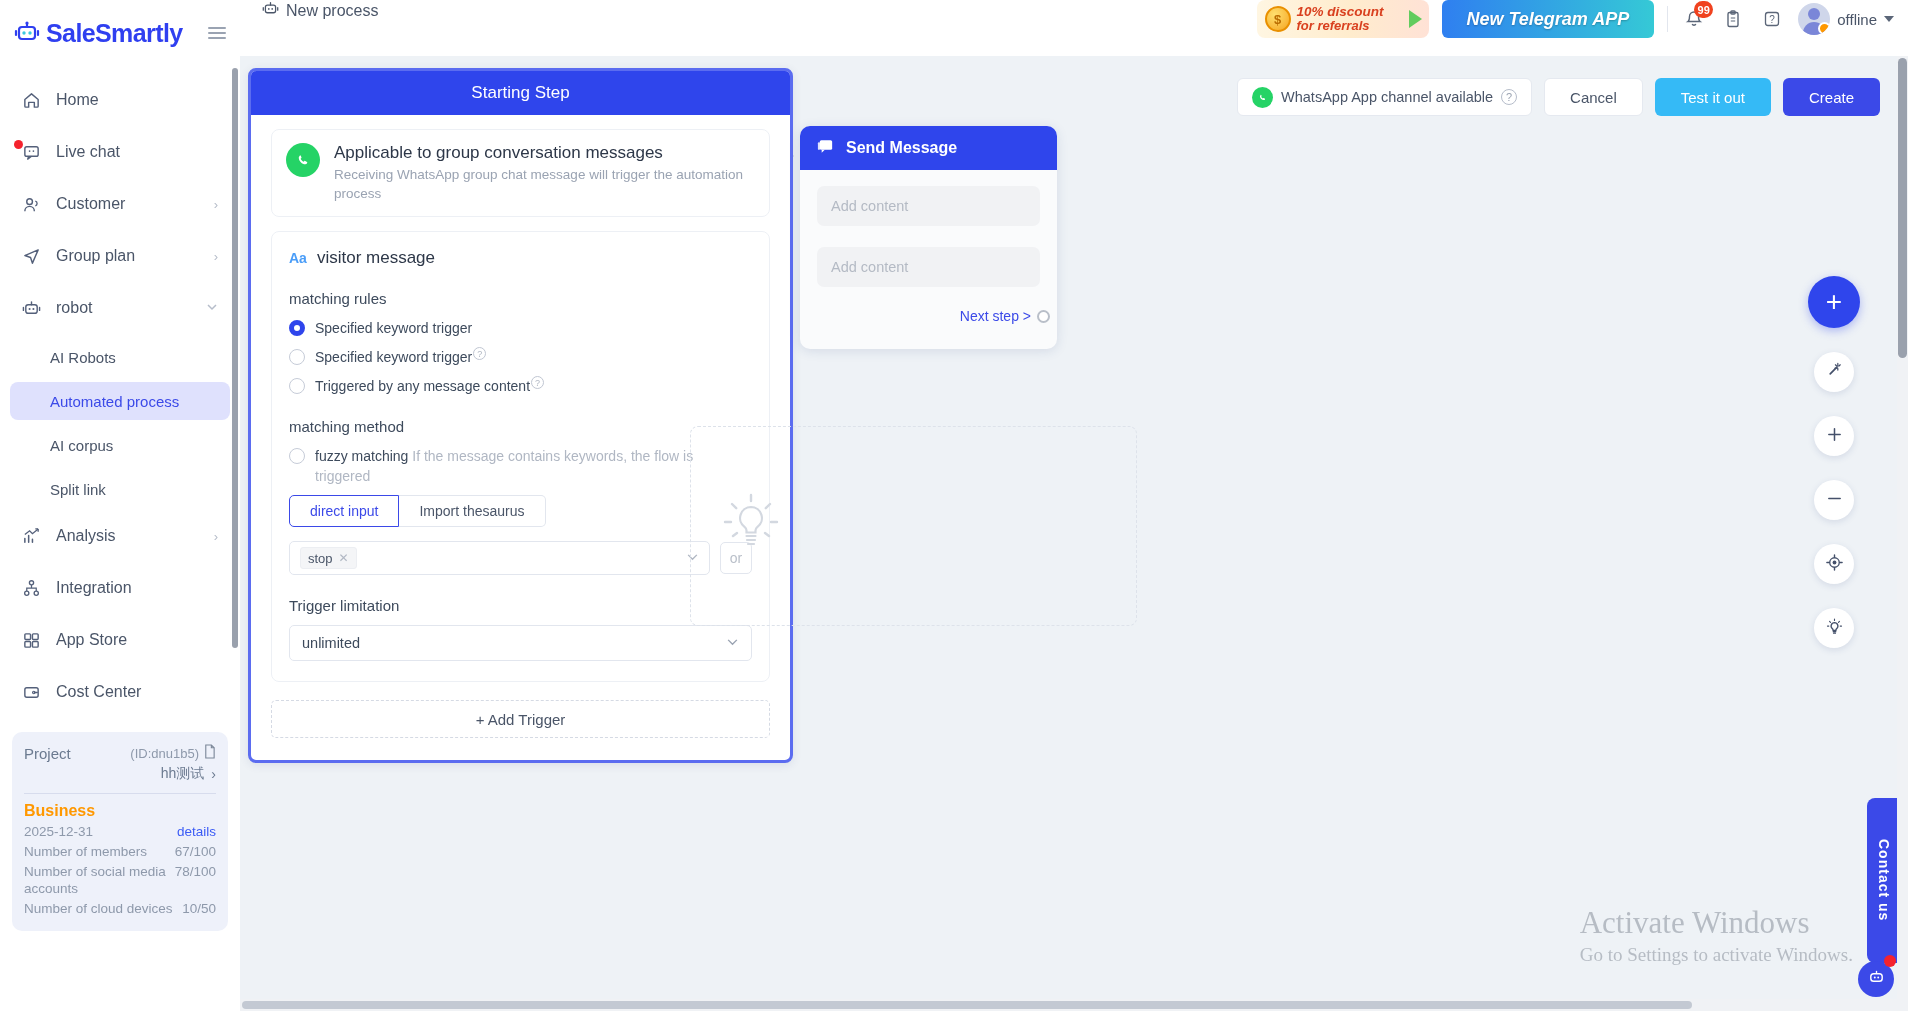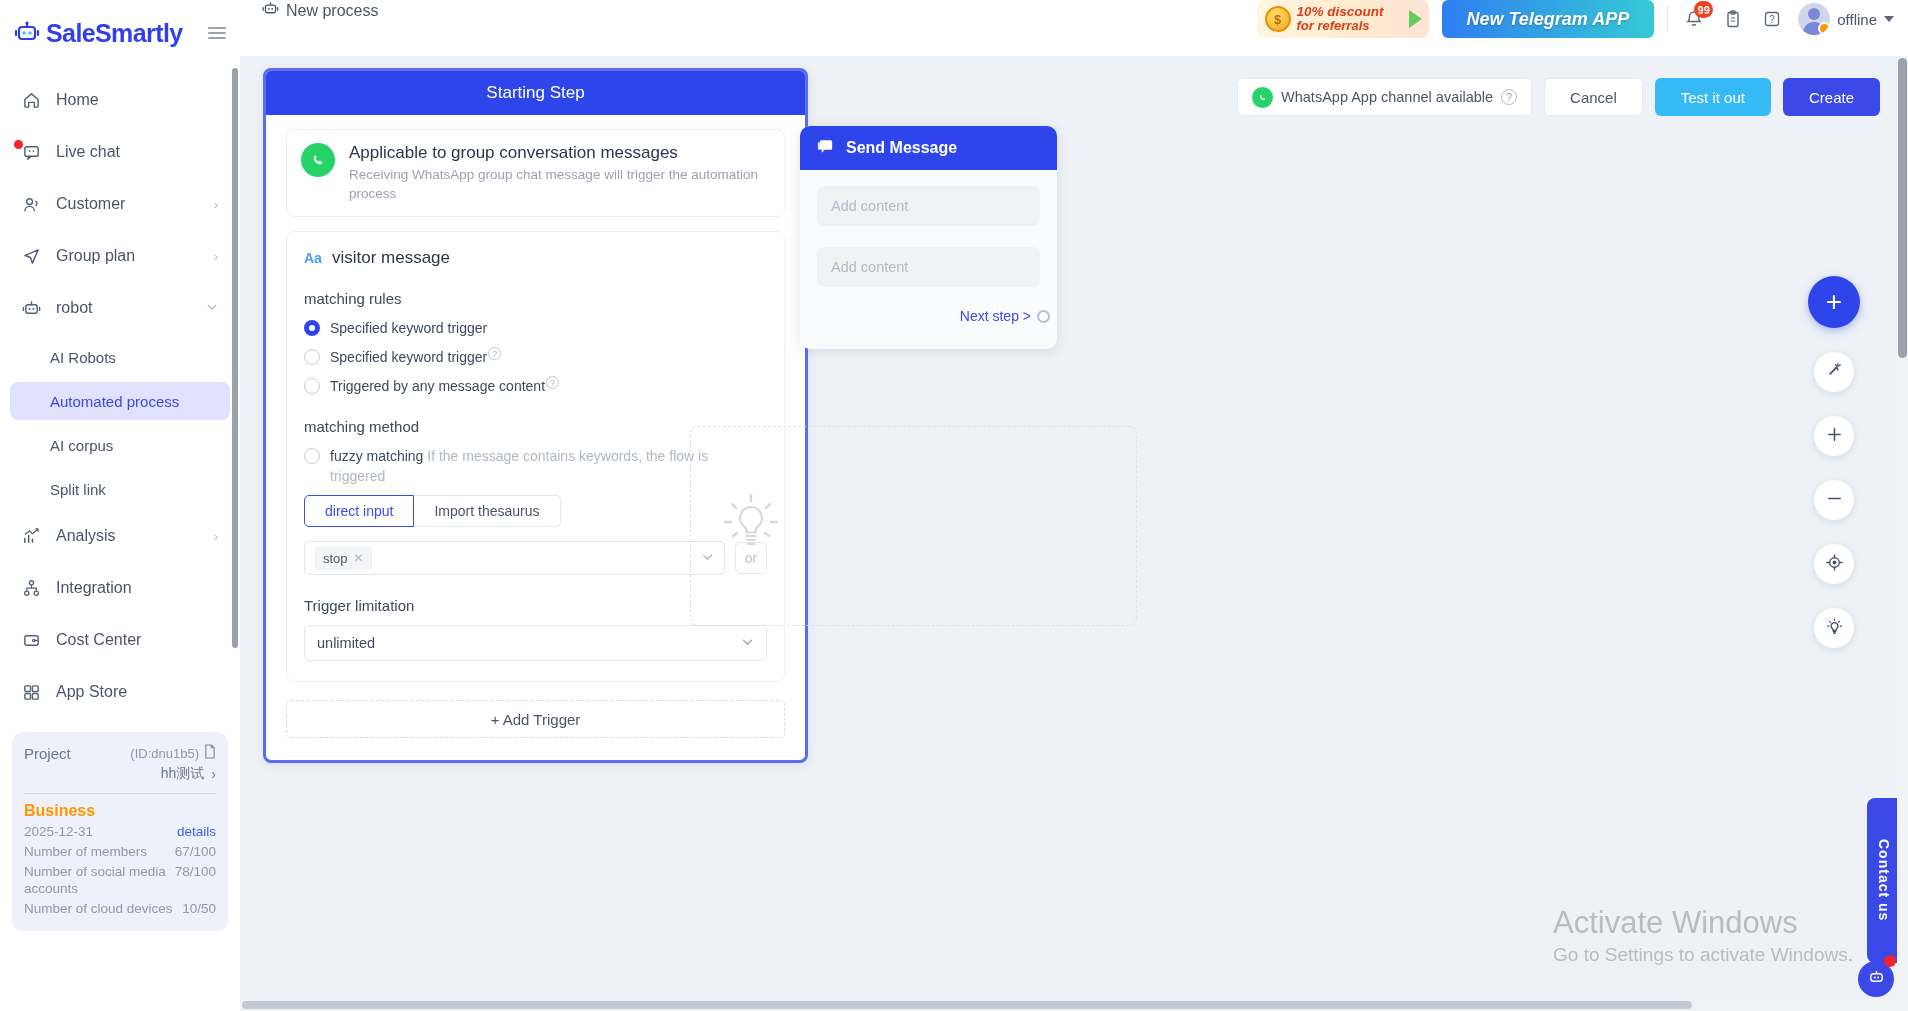--- a/index.html
+++ b/index.html
@@ -128,21 +128,21 @@
   .btn { height: 38px; padding: 0 25px; border-radius: 6px; font-size: 15px; cursor: pointer;
     display: flex; align-items: center; justify-content: center; border: 1px solid transparent; }
   .btn-cancel { background: #fff; border-color: #e5e9f0; color: #4a5568; }
   .btn-test { background: #35baf6; color: #fff; }
   .btn-create { background: #3b49e8; color: #fff; }
 
   
   .step-panel {
     position: absolute; left: 8px; top: 12px; width: 545px;
     background: #fff; border-radius: 8px; border: 3px solid #5b6cf0;
-    box-shadow: 0 2px 10px rgba(40,60,120,.10); overflow: hidden; margin-left: 15px;
+    box-shadow: 0 2px 10px rgba(40,60,120,.10); overflow: hidden;
   }
   .step-head { background: #2f45ec; color: #fff; height: 44px; display: flex;
     align-items: center; justify-content: center; font-size: 17px; }
   .step-body { padding: 14px 20px 22px 20px; }
 
   .trigger-banner {
     border: 1px solid #edf0f5; border-radius: 8px; padding: 13px 14px; display: flex; gap: 14px;
     align-items: flex-start;
   }
   .wa-big { width: 34px; height: 34px; border-radius: 50%; background: #25d366; flex: 0 0 auto;
@@ -224,21 +224,21 @@
   
   .float-bar { position: absolute; right: 48px; top: 220px; display: flex; flex-direction: column;
     align-items: center; gap: 24px; z-index: 12; }
   .fb-main { width: 52px; height: 52px; border-radius: 50%; background: #2f45ec; color: #fff;
     display: flex; align-items: center; justify-content: center; font-size: 28px; cursor: pointer;
     box-shadow: 0 3px 10px rgba(47,69,236,.35); }
   .fb { width: 40px; height: 40px; border-radius: 50%; background: #fff; color: #44506a;
     display: flex; align-items: center; justify-content: center; cursor: pointer;
     box-shadow: 0 2px 7px rgba(40,60,120,.13); }
 
-  .watermark { position: absolute; right: 55px; bottom: 45px; text-align: left; }
+  .watermark { position: absolute; right: 55px; bottom: 45px; text-align: left; font-family: Liberation Serif, serif; }
   .wm1 { font-size: 31px; color: #b6bcc4; line-height: 42px; }
   .wm2 { font-size: 19px; color: #b6bcc4; }
 
   .contact-tab {
     position: absolute; right: 8px; bottom: 48px; width: 33px; height: 165px;
     background: #3b49e8; border-radius: 8px 0 0 8px; color: #fff;
     display: flex; align-items: center; justify-content: center; cursor: pointer;
   }
   .contact-txt { writing-mode: vertical-rl; font-size: 14px; font-weight: bold; letter-spacing: 1px; }
   .contact-bubble { position: absolute; right: 14px; bottom: 14px; width: 36px; height: 36px;
@@ -368,37 +368,37 @@
               <circle cx="5" cy="15" r="2.2" fill="none" stroke="currentColor" stroke-width="1.4"></circle>
               <circle cx="15" cy="15" r="2.2" fill="none" stroke="currentColor" stroke-width="1.4"></circle>
               <path d="M10 6.2v3.3M5 12.8V9.5h10v3.3" fill="none" stroke="currentColor" stroke-width="1.3"></path>
             </svg>
           </span>
         <span class="lbl">Integration</span>
       </div>
       <div class="nav-item">
         <span class="ico">
             <svg width="19" height="19" viewBox="0 0 20 20">
-              <rect x="3" y="5" width="14" height="10" rx="2" fill="none" stroke="currentColor" stroke-width="1.5"></rect>
-              <path d="M13 10h3" stroke="currentColor" stroke-width="1.5" stroke-linecap="round"></path>
-              <circle cx="12.4" cy="10" r="1.3" fill="none" stroke="currentColor" stroke-width="1.2"></circle>
-            </svg>
-          </span>
-        <span class="lbl">Cost Center</span>
-      </div>
-      <div class="nav-item">
-        <span class="ico">
-            <svg width="19" height="19" viewBox="0 0 20 20">
               <rect x="3" y="3" width="6" height="6" rx="1" fill="none" stroke="currentColor" stroke-width="1.5"></rect>
               <rect x="11" y="3" width="6" height="6" rx="1" fill="none" stroke="currentColor" stroke-width="1.5"></rect>
               <rect x="3" y="11" width="6" height="6" rx="1" fill="none" stroke="currentColor" stroke-width="1.5"></rect>
               <rect x="11" y="11" width="6" height="6" rx="1" fill="none" stroke="currentColor" stroke-width="1.5"></rect>
             </svg>
           </span>
         <span class="lbl">App Store</span>
+      </div>
+      <div class="nav-item">
+        <span class="ico">
+            <svg width="19" height="19" viewBox="0 0 20 20">
+              <rect x="3" y="5" width="14" height="10" rx="2" fill="none" stroke="currentColor" stroke-width="1.5"></rect>
+              <path d="M13 10h3" stroke="currentColor" stroke-width="1.5" stroke-linecap="round"></path>
+              <circle cx="12.4" cy="10" r="1.3" fill="none" stroke="currentColor" stroke-width="1.2"></circle>
+            </svg>
+          </span>
+        <span class="lbl">Cost Center</span>
       </div>
     </nav>
 
     <div class="project-card">
       <div class="pc-row1">
         <span>Project</span>
         <span class="pc-id">(ID:dnu1b5)</span>
         <span class="pc-copy"><svg width="13" height="15" viewBox="0 0 14 16">
               <path d="M3 1h6l3 3v11H3z" fill="none" stroke="currentColor" stroke-width="1.2"></path>
               <path d="M9 1v3h3" fill="none" stroke="currentColor" stroke-width="1.2"></path>

